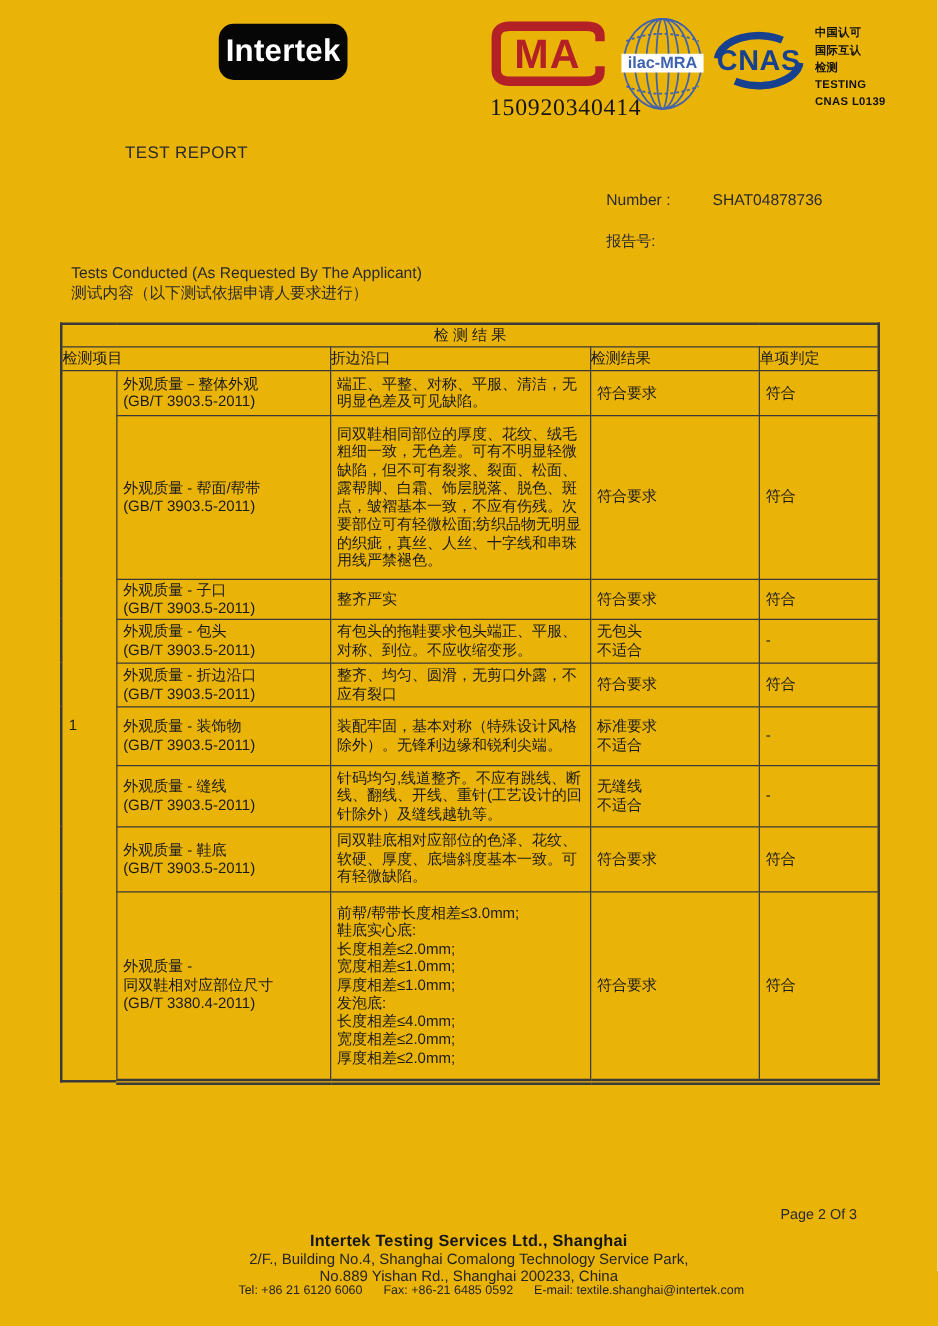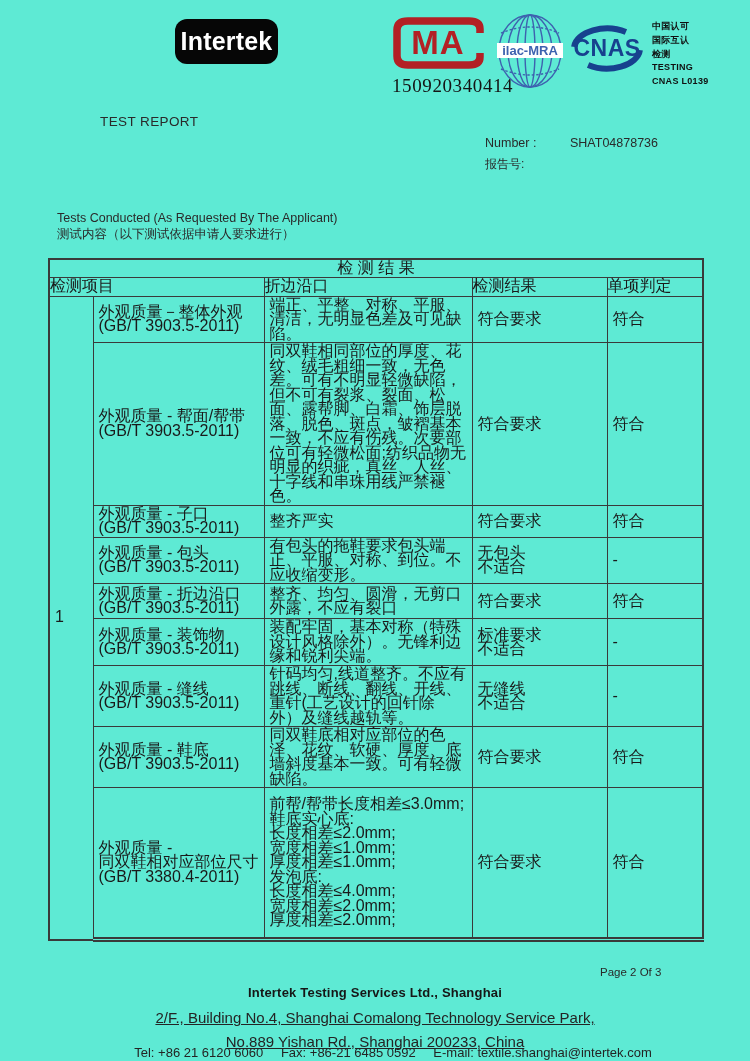--- a/index.html
+++ b/index.html
@@ -1,18 +1,18 @@
 <!DOCTYPE html>
 <html><head>
 <meta charset="utf-8">
 <style>
   * { margin:0; padding:0; box-sizing:border-box; }
   html,body { background:#ffffff; }
   .page {
-    position:relative; width:750px; height:1061px; background:#5eead4;
+    position:relative; width:750px; height:1061px; background:#eab308;
     font-family:"Liberation Sans","DejaVu Sans",sans-serif; color:#1b1b1b;
     overflow:hidden;
   }
 
   
   .intertek-logo {
     position:absolute; left:175px; top:19px; width:103px; height:45px;
     background:#060606; border-radius:12px;
     display:flex; align-items:center; justify-content:center;
     color:#ffffff; font-size:25px; font-weight:600; letter-spacing:0.2px;
@@ -28,50 +28,50 @@
     position:absolute; left:652px; top:20px;
     font-size:9px; font-weight:700; line-height:13.8px; letter-spacing:0.3px; color:#101010;
   }
 
   
   .report-title {
     position:absolute; left:100px; top:114px;
     font-size:13.5px; letter-spacing:0.4px; color:#2a2a2a;
     text-underline-offset:3px;
   }
-  .number-block { position:absolute; left:485px; top:136px; font-size:12.5px; color:#2a2a2a; }
+  .number-block { position:absolute; left:485px; top:153px; font-size:12.5px; color:#2a2a2a; }
   .number-row { display:flex; }
   .number-label { width:85px; }
-  .number-cn { margin-top:6px; font-size:12px; }
+  .number-cn { margin-top:18px; font-size:12px; }
 
   .tests-conducted { position:absolute; left:57px; top:211px; font-size:12.5px; line-height:15.5px; color:#2a2a2a; }
 
   
   .results-table {
     position:absolute; left:48px; top:258px; width:654px;
     border-collapse:collapse; table-layout:fixed;
-    font-size:16px; color:#1a1a1a; border:2px solid #3a3a3a;
+    font-size:12px; color:#1a1a1a; border:2px solid #3a3a3a;
   }
   .results-table td {
     border:1px solid #3a3a3a; padding:1px 5px;
     vertical-align:middle; line-height:14.5px;
   }
   .results-table tr.t-title td { text-align:center; height:18px; padding:0; }
   .results-table tr.t-head  td { height:19px; padding:0; }
   .cell-item  { white-space:pre-line; }
   .cell-std   { white-space:pre-line; }
   .cell-res, .cell-ver, .cell-gnum { text-align:left; white-space:pre-line; }
   .results-table tr.t-last td { border-bottom:5px double #3a3a3a; }
 
   
-  .page-number { position:absolute; left:600px; top:966px; width:110px; text-align:left; font-size:11.5px; color:#2a2a2a; }
+  .page-number { position:absolute; left:600px; top:966px; width:110px; text-align:center; font-size:11.5px; color:#2a2a2a; }
   .footer { position:absolute; left:0; top:985px; width:750px; text-align:center; color:#161616; }
   .footer-company { font-size:13px; font-weight:700; letter-spacing:0.2px; }
-  .footer-addr { font-size:15px; line-height:11.5px; margin-top:12px; color:#242424;text-decoration:underline; }
-  .footer-contact { font-size:13px; line-height:11.5px; color:#242424;padding-left:36px; }
+  .footer-addr { font-size:12px; line-height:11.5px; margin-top:2px; color:#242424; }
+  .footer-contact { font-size:10px; line-height:11.5px; color:#242424;padding-left:36px; }
   .footer-contact span { margin:0 7px; }
 </style>
 </head>
 <body>
 
 <div class="page">
 
   <div class="intertek-logo">
     <span>Intertek</span>
   </div>

